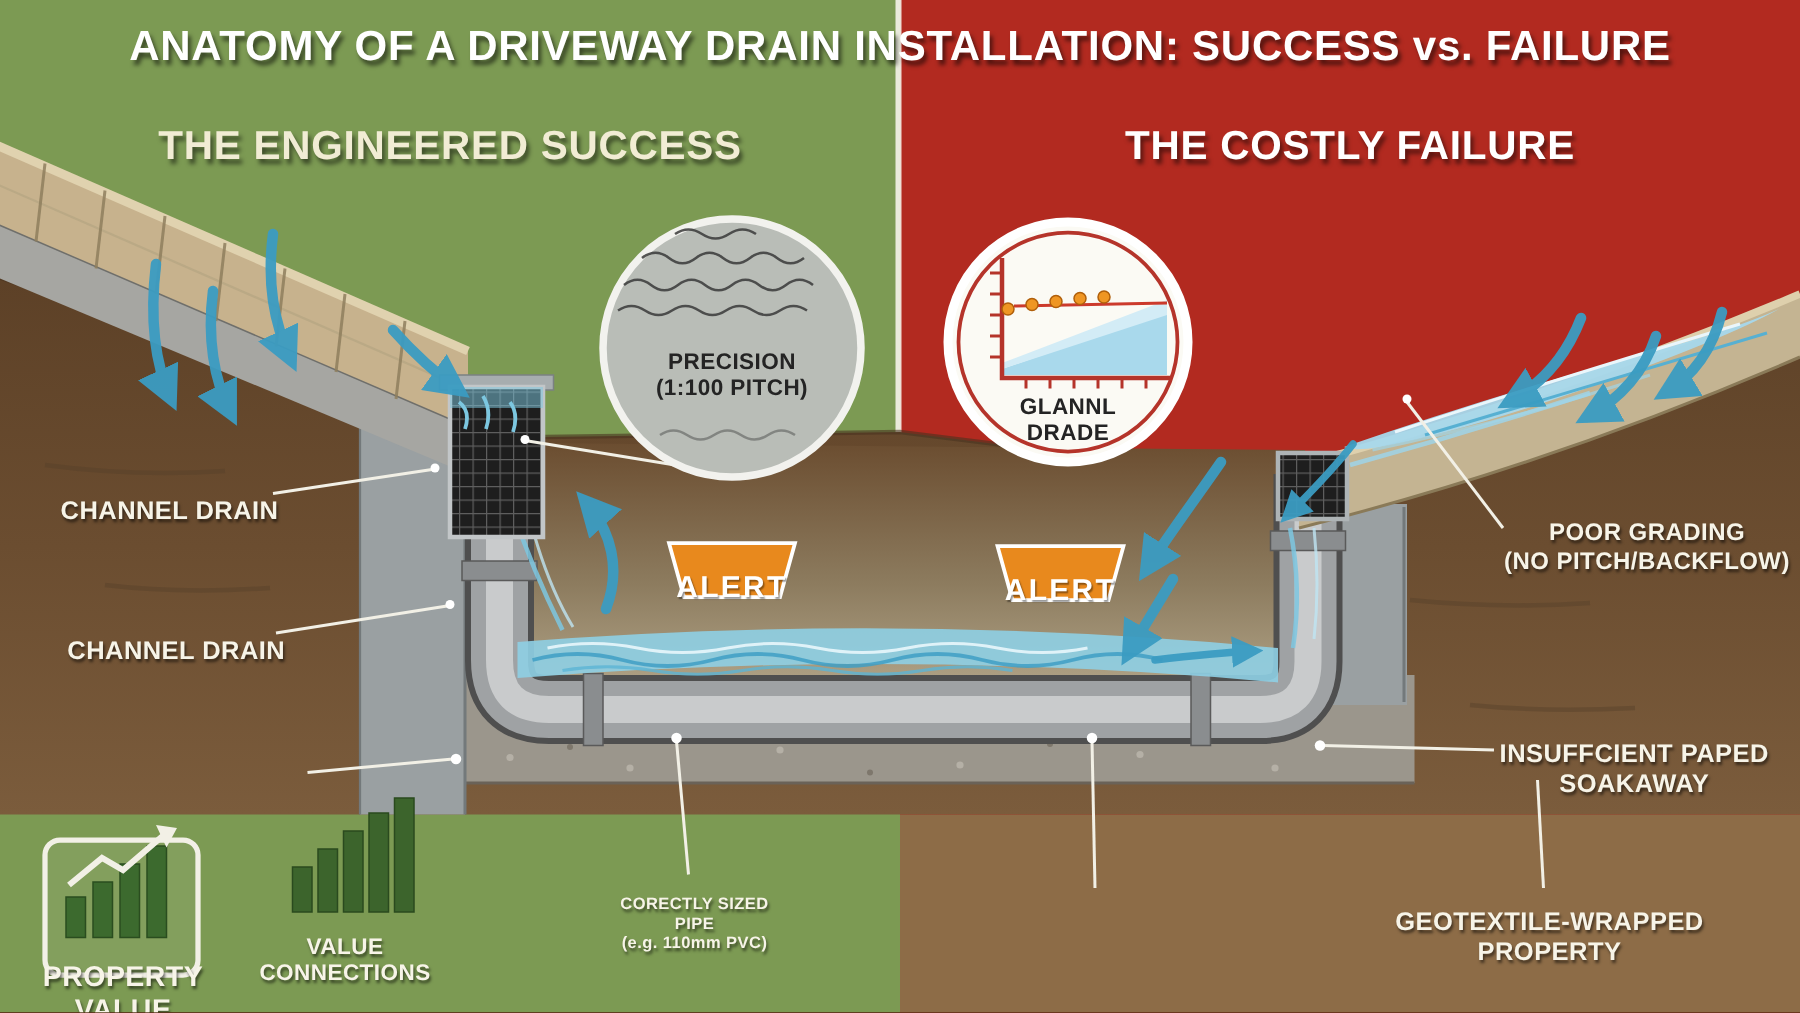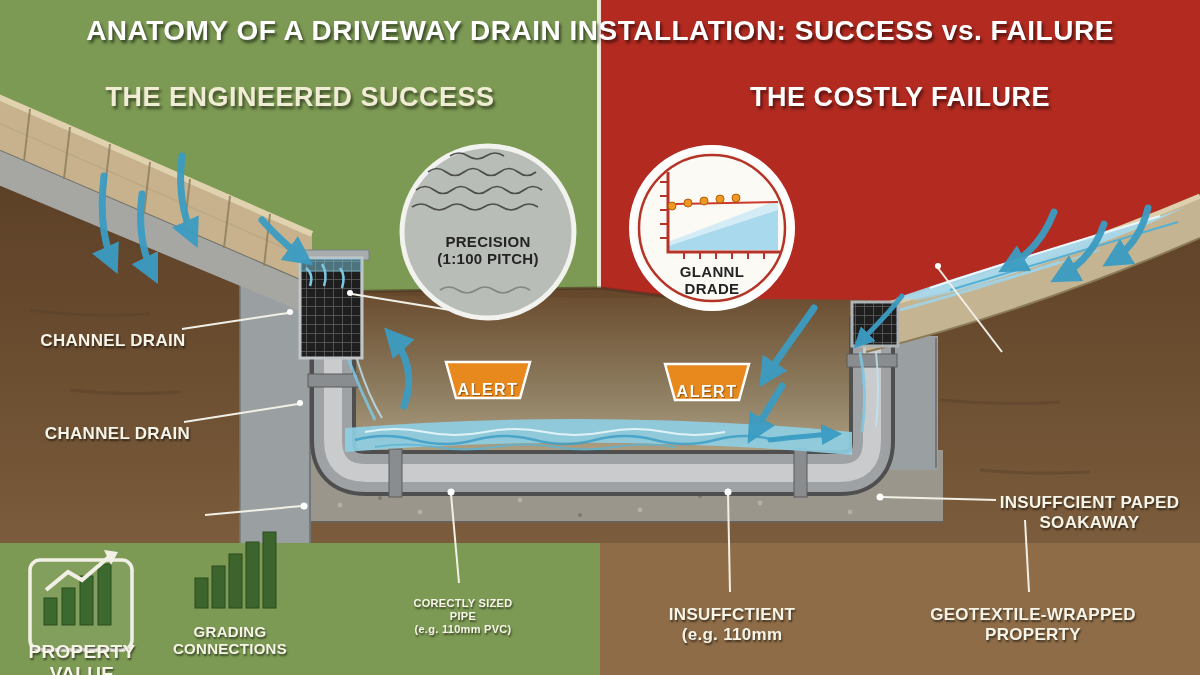--- a/index.html
+++ b/index.html
@@ -19,21 +19,21 @@
     font-weight:700;font-size:28px;color:#ffffff;letter-spacing:.5px;
     text-shadow:2px 3px 3px rgba(0,0,0,.55);white-space:nowrap;
   }
   .subtitle{
     position:absolute;top:82px;font-weight:700;font-size:27px;text-align:center;
     letter-spacing:.5px;text-shadow:2px 3px 3px rgba(0,0,0,.5);
   }
   .subtitle.success{left:40px;width:520px;color:#f1ecd4;text-align:center;}
   .subtitle.failure{left:640px;width:520px;color:#ffffff;text-align:center;}
   .dark{color:#242424;text-shadow:none;}
-  .alert-text{font-size:16px;letter-spacing:1.5px;color:#fff;text-shadow:1px 1px 1px rgba(0,0,0,.4);}
+  .alert-text{font-size:20px;letter-spacing:1.5px;color:#fff;text-shadow:1px 1px 1px rgba(0,0,0,.4);}
 </style>
 </head>
 <body>
 
 <div class="stage">
 
 <svg width="1200" height="675" viewBox="0 0 1200 675">
   <defs>
     <linearGradient id="soilG" x1="0" y1="0" x2="0" y2="1">
       <stop offset="0" stop-color="#5d4127"></stop>
@@ -261,24 +261,24 @@
 (e.g. 110mm PVC)</div>
 
   <div class="lbl dark" style="left:428px;top:222px;width:120px;font-size:15px;">PRECISION
 (1:100 PITCH)</div>
   <div class="lbl alert-text" style="left:446px;top:370px;width:84px;">ALERT</div>
 
   <div class="lbl dark" style="left:662px;top:252px;width:100px;font-size:15px;">GLANNL
 DRADE</div>
   <div class="lbl alert-text" style="left:665px;top:372px;width:84px;">ALERT</div>
 
+  <div class="lbl" style="left:998px;top:336px;width:200px;font-size:16px;">POOR GRADING
+(NO PITCH/BACKFLOW)</div>
   <div class="lbl" style="left:992px;top:482px;width:195px;font-size:17px;">INSUFFCIENT PAPED
 SOAKAWAY</div>
-  <div class="lbl" style="left:642px;top:594px;width:180px;font-size:17px;">INSUFFCTIENT
-(e.g. 110mm</div>
   <div class="lbl" style="left:928px;top:594px;width:210px;font-size:17px;">GEOTEXTILE-WRAPPED
 PROPERTY</div>
 
   <div class="lbl" style="left:4px;top:630px;width:156px;font-size:19px;">PROPERTY VALUE</div>
-  <div class="lbl" style="left:156px;top:612px;width:148px;font-size:15px;">GRADING
+  <div class="lbl" style="left:156px;top:612px;width:148px;font-size:15px;">VALUE
 CONNECTIONS</div>
 
 </div>
 
 </body></html>

